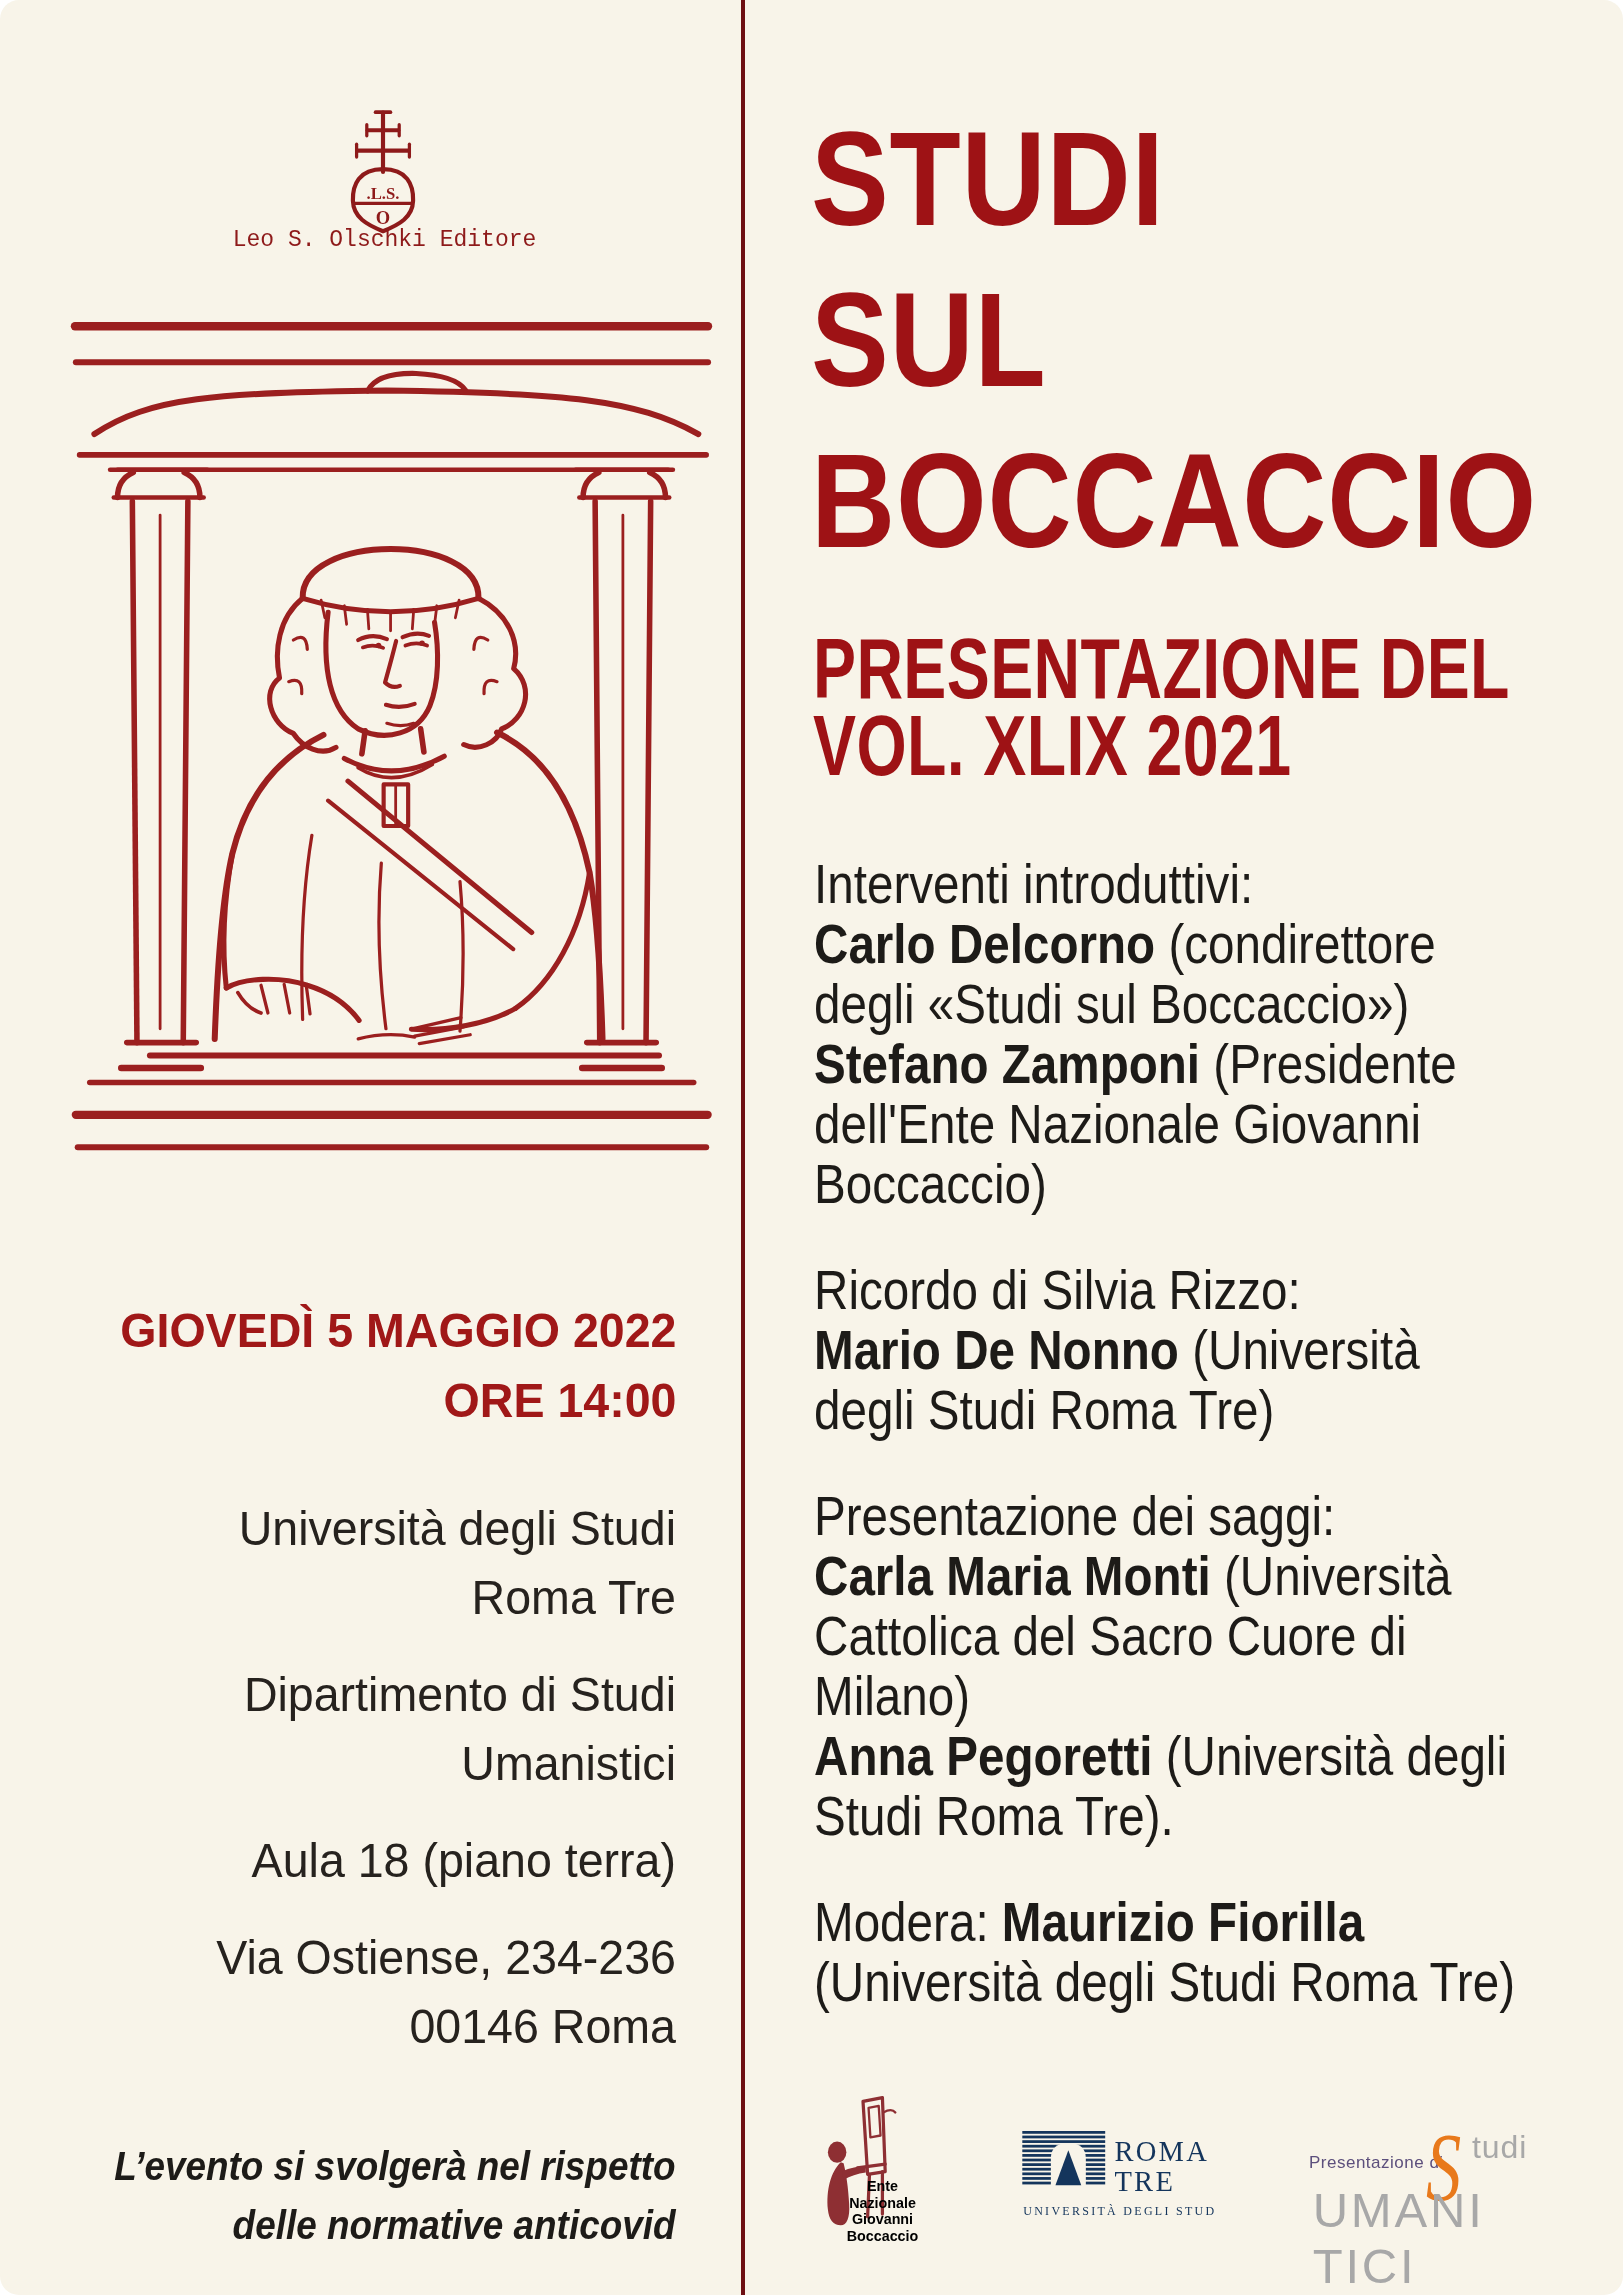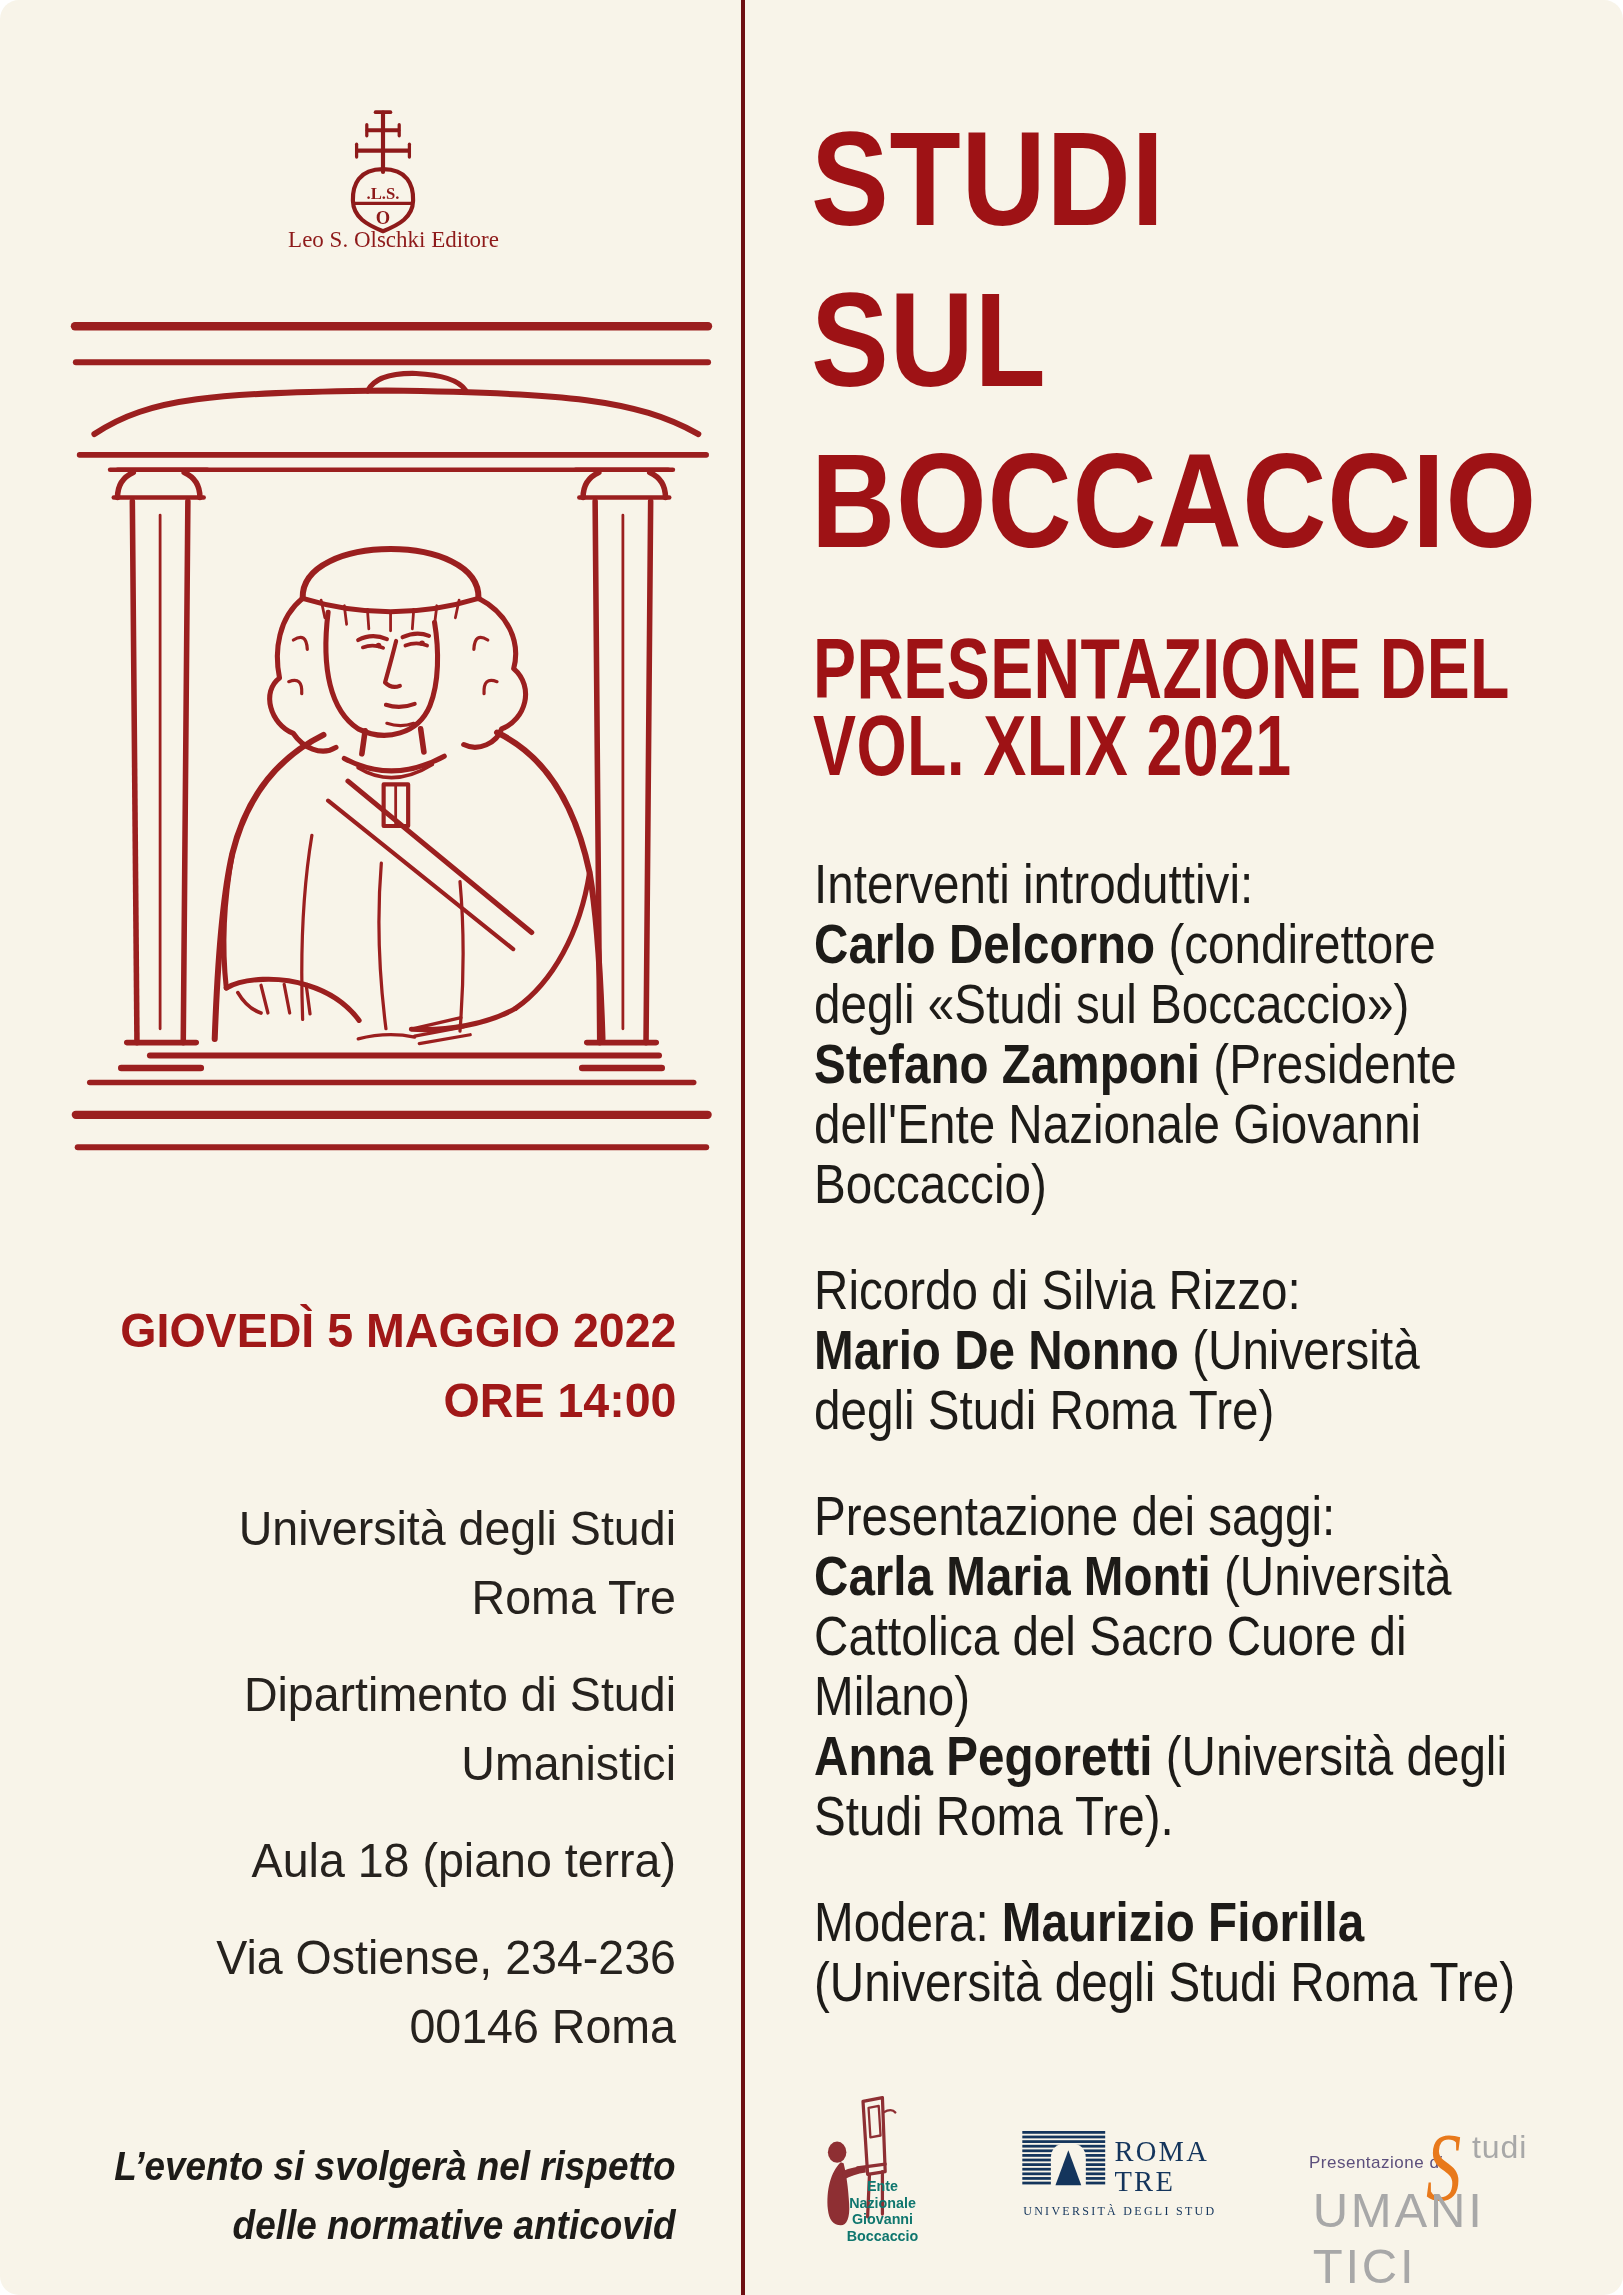--- a/index.html
+++ b/index.html
@@ -7,22 +7,22 @@
   .poster{position:relative;width:1623px;height:2295px;background:#F8F4E9;overflow:hidden;border-radius:19px;}
   .abs{position:absolute;}
   .tline{white-space:nowrap;}
   .b{font-weight:bold;}
 
   
   .divider{left:741px;top:0;width:4.2px;height:2295px;background:#6E0F12;}
 
   
   .olschki-mark{left:339px;top:108px;width:88px;height:126px;}
-  .pub-name{left:162px;top:227px;width:463px;text-align:center;
-            font-family:Liberation Serif, serif;font-size:23px;color:#8E1A1A;}
+  .pub-name{left:153px;top:227px;width:463px;text-align:center;
+            font-family:Liberation Mono, monospace;font-size:23px;color:#8E1A1A;}
   .engraving{left:62px;top:316px;width:659px;height:847px;}
 
   .rightalign{left:0;width:676px;text-align:right;text-decoration:underline;}
   .rightalign .inner{display:inline-block;transform-origin:right top;}
 
   .date-block{top:1295px;}
   .date-block .inner{transform:scaleX(0.95);font-size:49px;font-weight:bold;
                      line-height:70px;color:#A01818;}
   .venue-block{top:1494px;}
   .venue-block .inner{transform:scaleX(0.95);font-size:49px;line-height:69px;color:#26221E;}
@@ -37,21 +37,21 @@
                color:#9E1215;transform:scaleX(0.87);transform-origin:left top;letter-spacing:0.9px;}
   .subtitle-block{left:813px;top:630px;font-size:86px;font-weight:bold;line-height:77px;
                color:#9E1215;transform:scaleX(0.75);transform-origin:left top;letter-spacing:0.5px;}
   .body-block{left:814px;top:854px;font-size:56px;line-height:60px;color:#1D1B18;
               transform:scaleX(0.85);transform-origin:left top;}
   .body-block .para{margin-bottom:46px;}
 
   
   .ente-mark{left:813px;top:2093px;width:88px;height:134px;}
   .ente-text{left:843px;top:2178px;width:79px;text-align:center;
-             font-size:14.3px;line-height:16.7px;color:#0f766e;font-weight:bold;}
+             font-size:14.3px;line-height:16.7px;color:#000000;font-weight:bold;}
   .romatre{left:1022px;top:2131px;width:194px;height:99px;}
   .romatre text{font-family:"Liberation Serif",serif;fill:#14355C;}
   .rt-big{font-size:62px;letter-spacing:5px;}
   .rt-sub{font-size:26px;letter-spacing:5px;}
   .dsu{left:1309px;top:2128px;width:250px;height:111px;}
   .dsu-small{position:absolute;left:0;top:25px;font-size:17px;color:#5C4F7C;letter-spacing:0.5px;}
   .dsu-s{position:absolute;left:117px;top:-16.7px;font:italic 400 98px "Liberation Serif",serif;
          color:#E8791B;transform:scaleX(0.72);transform-origin:left top;}
   .dsu-tudi{position:absolute;left:163px;top:0.9px;font-size:32px;color:#A8A8A8;letter-spacing:0.9px;}
   .dsu-caps{position:absolute;left:3.7px;top:54px;font-size:49px;color:#A8A8A8;letter-spacing:2.8px;}

